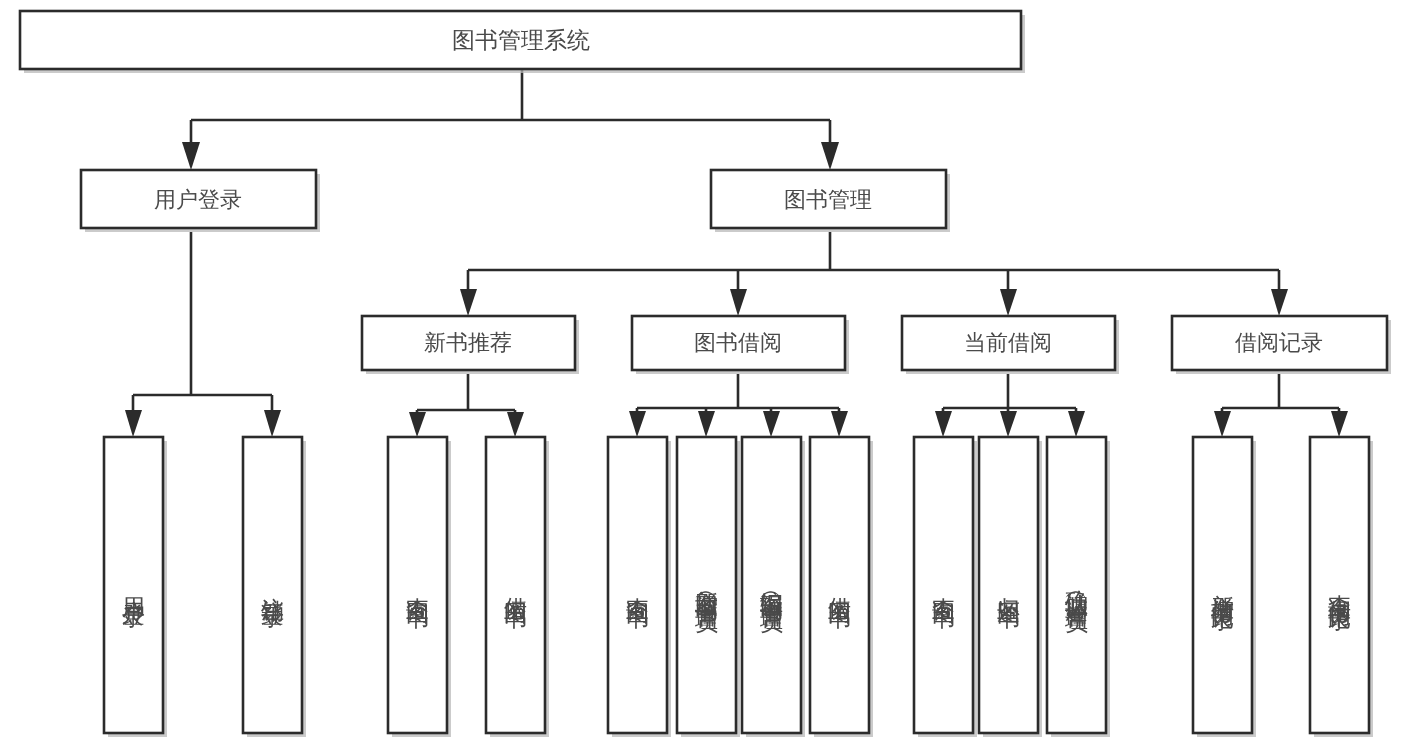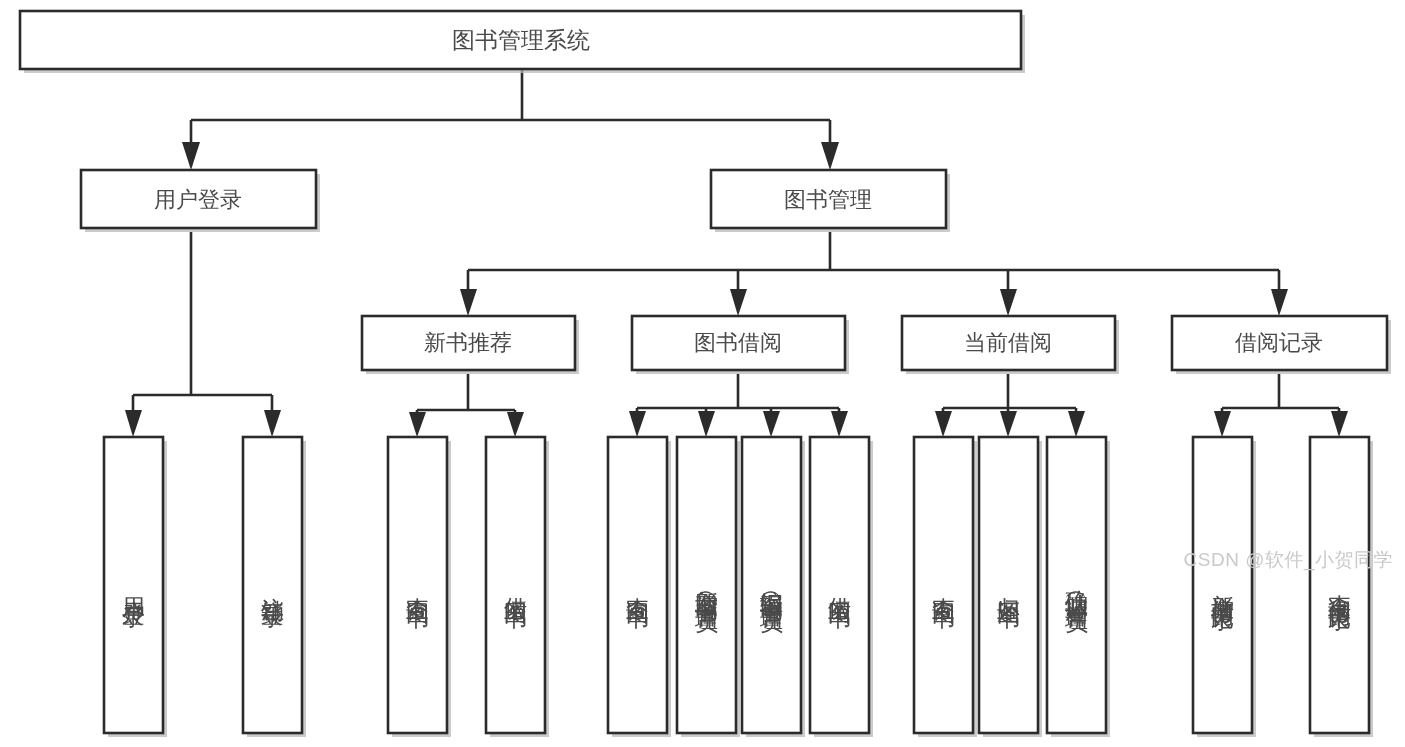--- a/index.html
+++ b/index.html
@@ -307,15 +307,14 @@
     <span class="vlabel">确认归还（管理员）</span>
   </div>
 
   <div class="vlabel-wrap" style="left:1193px; top:437px; width:59px; height:296px;">
     <span class="vlabel">新增借阅记录</span>
   </div>
   <div class="vlabel-wrap" style="left:1310px; top:437px; width:59px; height:296px;">
     <span class="vlabel">查询借阅记录</span>
   </div>
 
-  <div class="watermark">CSDN @软件_小贺同学</div>
 
 </div>
 
 </body></html>

